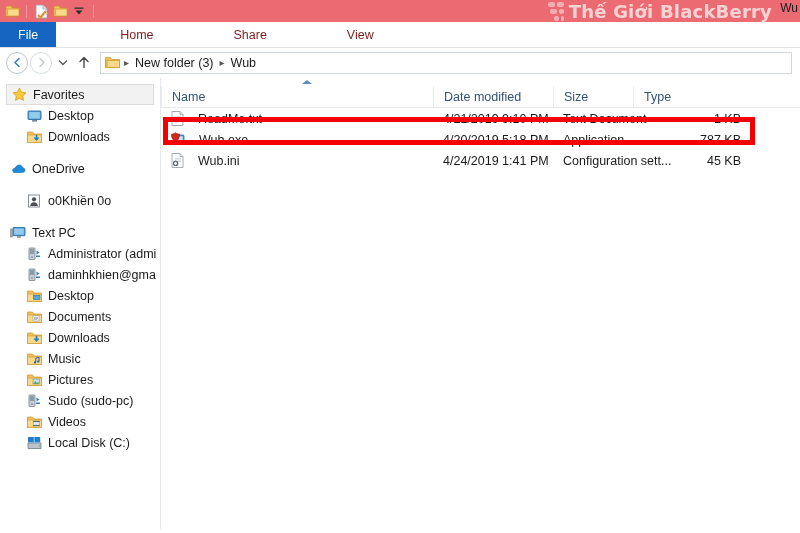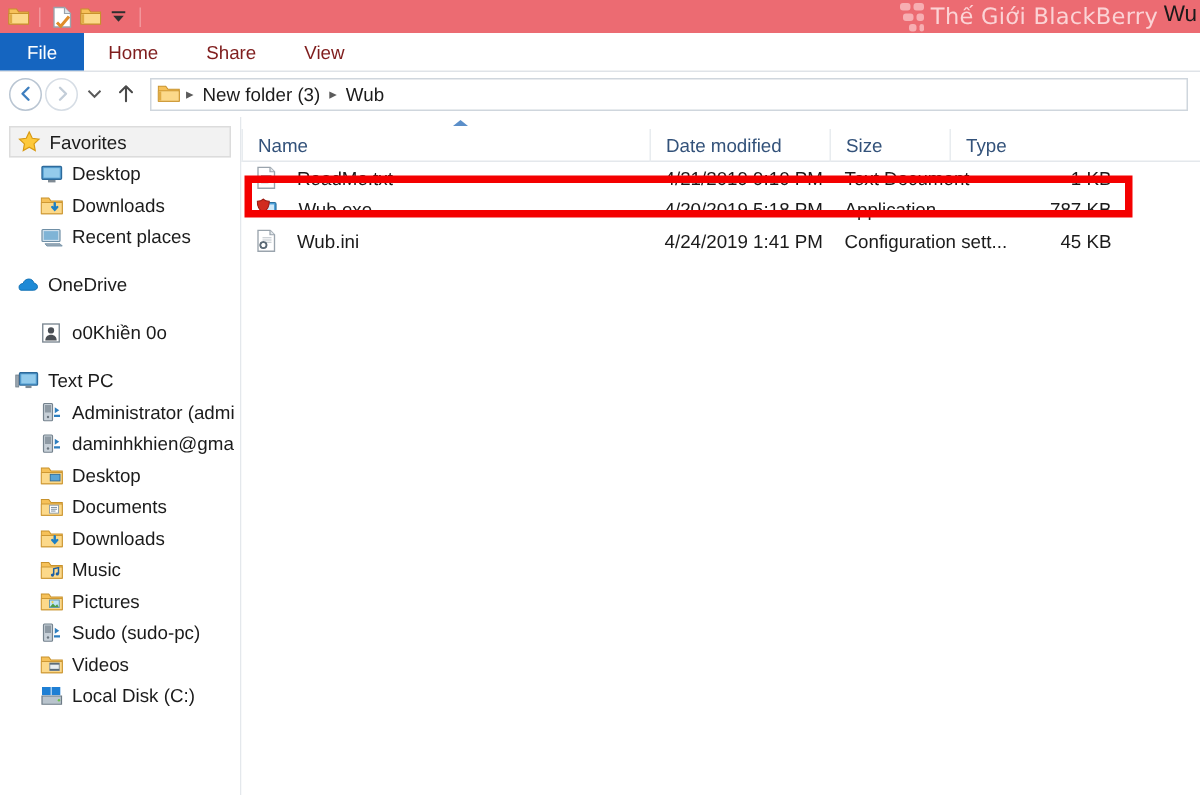--- a/index.html
+++ b/index.html
@@ -31,41 +31,42 @@
     display: flex; align-items: center; gap: 5px;
     z-index: 2;
   }
   .bb-logo { display: flex; flex-direction: column; gap: 2px; }
   .bb-row { display: flex; gap: 2px; justify-content: flex-end; }
   .bb-dot { width: 7px; height: 5px; background: #f7aeb2; border-radius: 2px; }
   .bb-dot.sm { width: 5px; }
   .bb-dot.xs { width: 3px; }
   .wm-text {
     color: #fbd3d5;
-    font-size: 15px;
-    font-weight: normal;
+    font-size: 18px;
+    font-weight: bold;
     letter-spacing: 0.2px;
     font-family: "DejaVu Sans", sans-serif;
   }
   .wintitle {
     position: absolute;
     right: 2px; top: 1px;
-    font-size: 15px;
+    font-size: 12px;
     color: #1a1a1a;
     z-index: 4;
     font-family: "Liberation Sans", sans-serif;
   }
 
   
   .ribbon {
     height: 26px;
     background: #ffffff;
     border-bottom: 1px solid #dfe3e8;
     display: flex;
     align-items: stretch;
+    gap: 48px;
   }
   .tab {
     display: flex; align-items: center;
     padding: 0 16px;
     font-size: 12.5px;
     color: #7f1d1d;
     cursor: default;
   }
   .tab.file {
     background: #1565c0;
@@ -339,30 +340,20 @@
       </div>
       <div class="nav-item child">
         <span class="nav-ico">
           <svg width="15" height="14" viewBox="0 0 15 14">
             <path d="M0.5 2h5L7 4h7.5v8.5H0.5z" fill="#f6c159" stroke="#c8922c" stroke-width="0.7"></path>
             <path d="M0.5 5h14v7.5H0.5z" fill="#fcd98a" stroke="#c8922c" stroke-width="0.6"></path>
             <path d="M9.5 5.5v4M7.8 8l1.7 1.8L11.2 8" fill="none" stroke="#1d7fc4" stroke-width="1.6" stroke-linecap="round"></path>
           </svg>
         </span>
         <span>Downloads</span>
-      </div>
-      <div class="nav-item child">
-        <span class="nav-ico">
-          <svg width="15" height="14" viewBox="0 0 15 14">
-            <rect x="1" y="2" width="12" height="8" rx="0.6" fill="#cfe0ec" stroke="#6f8fa6" stroke-width="0.8"></rect>
-            <rect x="2.2" y="3.1" width="9.6" height="5.8" fill="#7fb4d6"></rect>
-            <path d="M3 11.5h10l1.5 1.5H4.3z" fill="#9fadb8" stroke="#6f8fa6" stroke-width="0.6"></path>
-          </svg>
-        </span>
-        <span>Recent places</span>
       </div>
 
       <div class="nav-gap"></div>
 
       <div class="nav-item root">
         <span class="nav-ico">
           <svg width="16" height="13" viewBox="0 0 16 13">
             <path d="M4 10.5h8.3c1.6 0 2.7-1.1 2.7-2.4 0-1.2-1-2.2-2.3-2.3C12.3 4 10.8 3 9.2 3 7.3 3 5.8 4.3 5.4 6 3.9 6 2.7 7 2.7 8.3 2.7 9.6 3.2 10.5 4 10.5z" fill="#1e8ad6" stroke="#0a6bb0" stroke-width="0.6"></path>
           </svg>
         </span>

